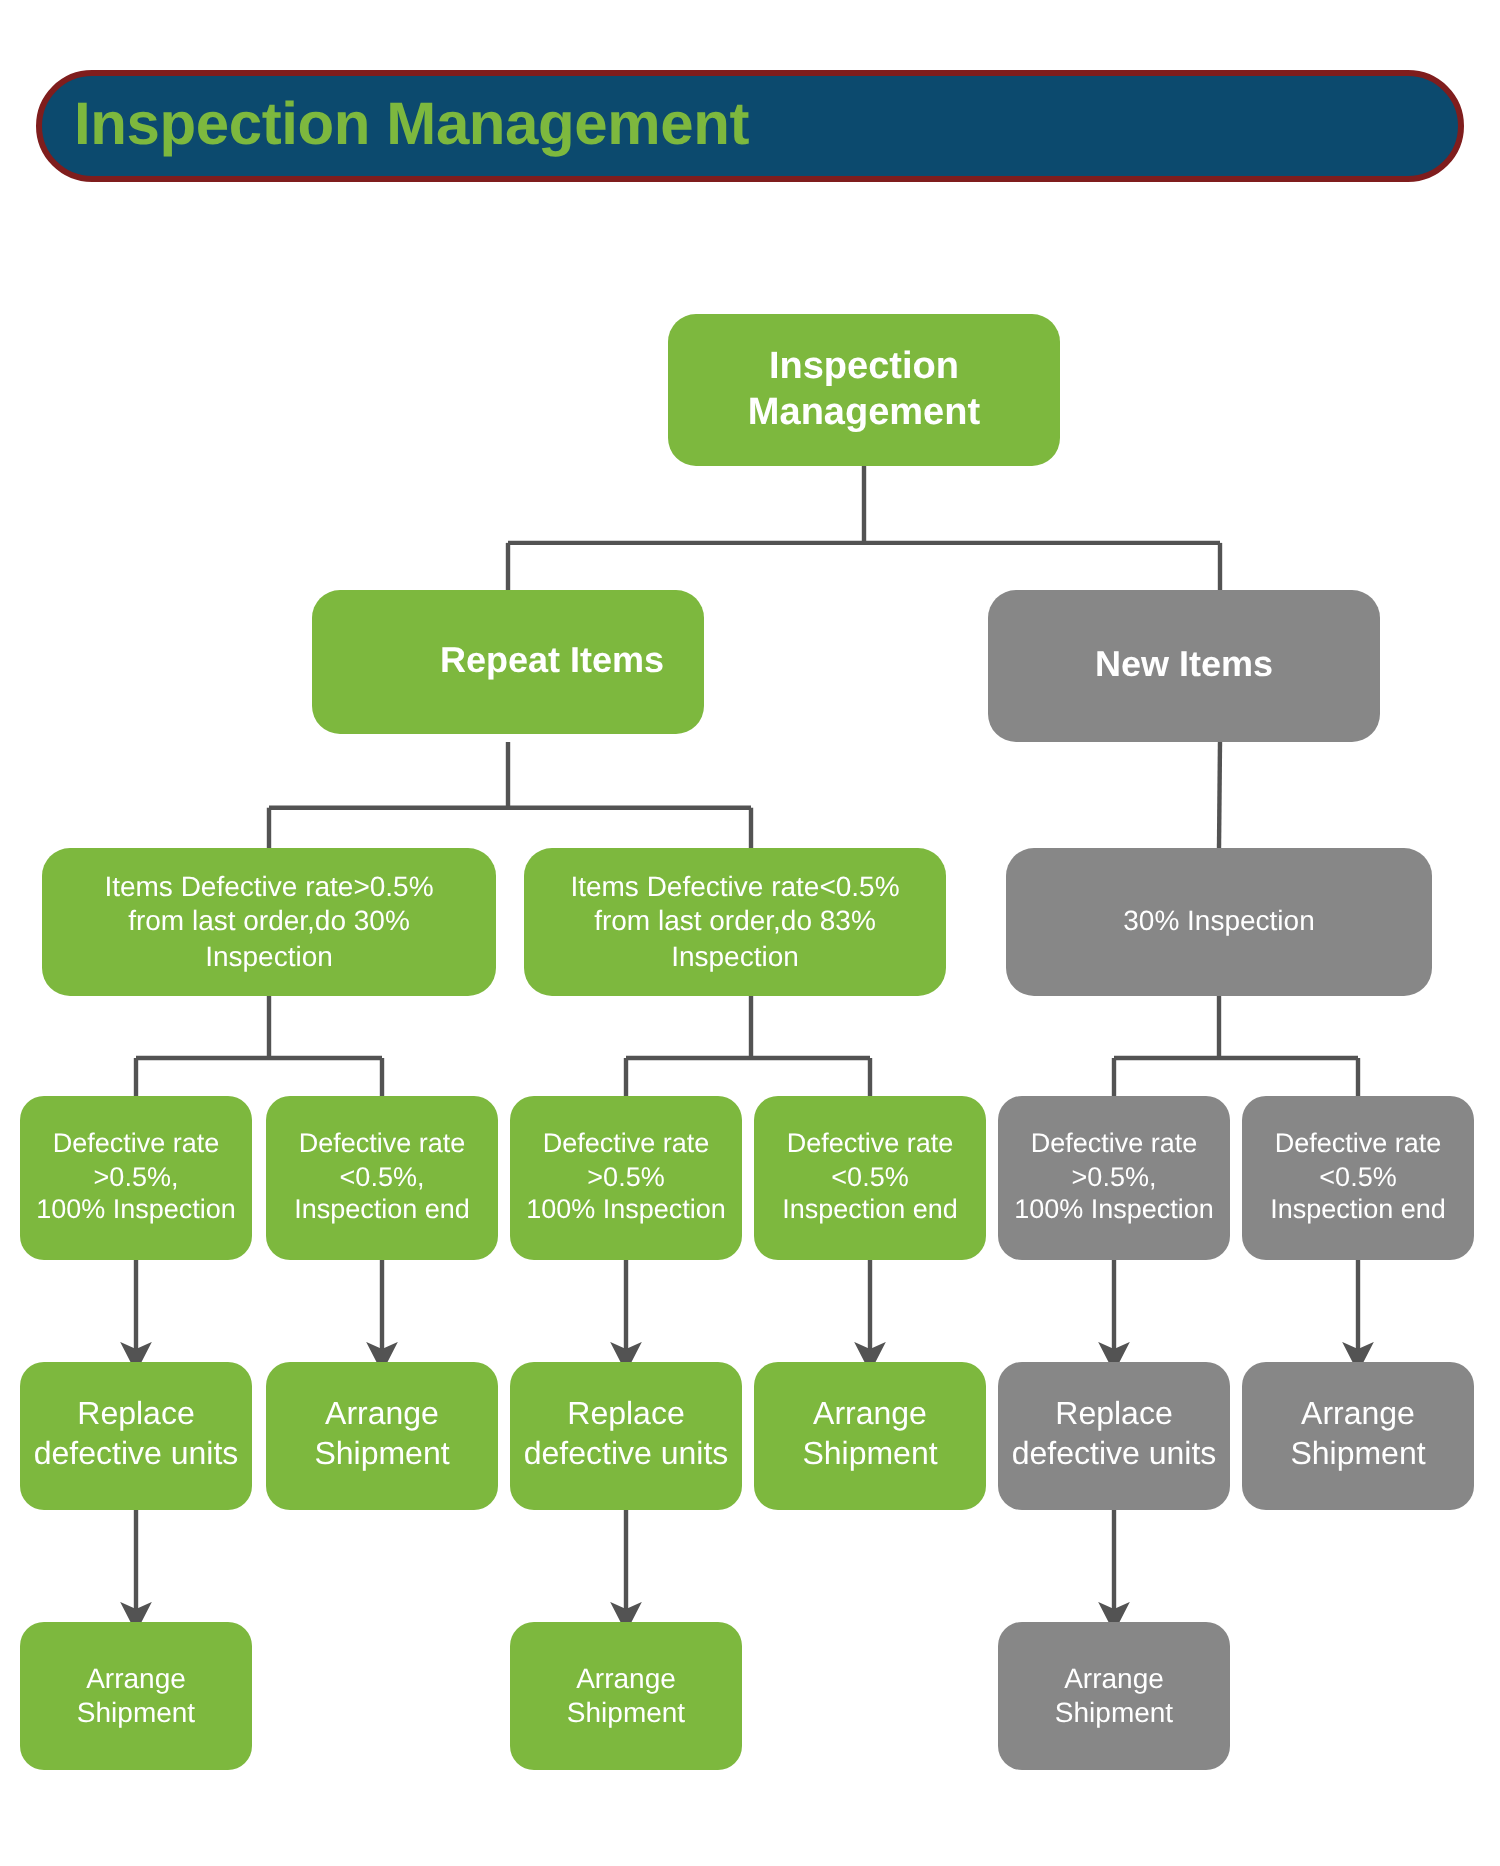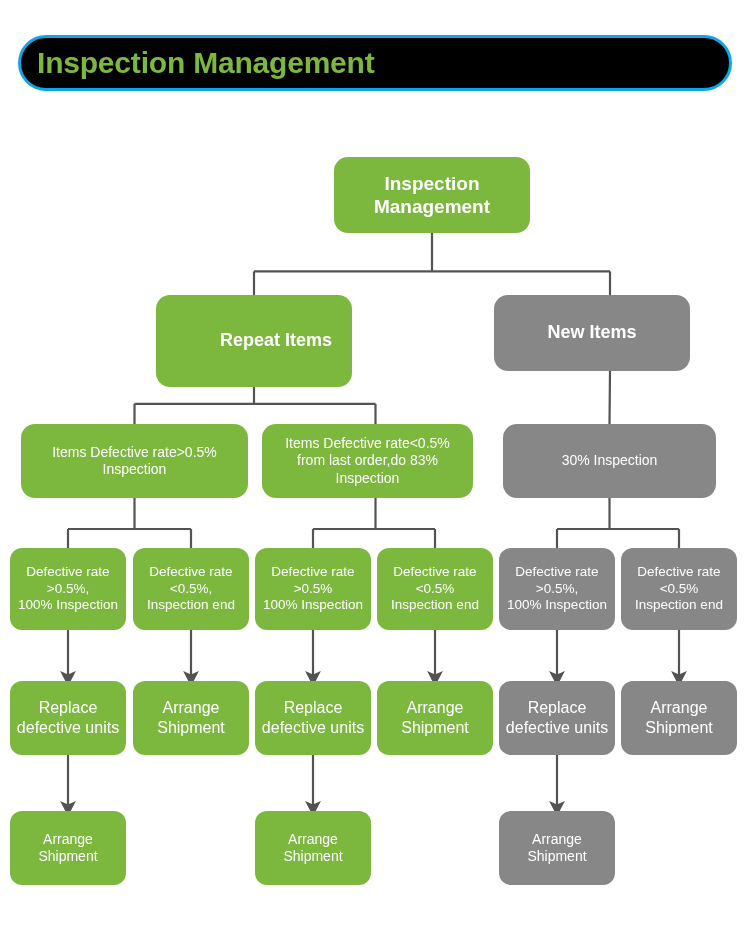--- a/index.html
+++ b/index.html
@@ -20,23 +20,23 @@
   }
 
   
   #header-banner {
     position: absolute;
     left: 18px;
     top: 35px;
     width: 714px;
     height: 56px;
     box-sizing: border-box;
-    border: 3px solid #0ea5e9;
+    border: 3px solid #7f1d1d;
     border-radius: 28px;
-    background: #000000;
+    background: #0c4a6e;
   }
   #header-title {
     position: absolute;
     left: 16px;
     top: 50%;
     transform: translateY(-50%);
     font-size: 30px;
     font-weight: bold;
     color: #7DB83E;
     letter-spacing: -0.2px;
@@ -153,33 +153,34 @@
       <line x1="557" y1="755" x2="557" y2="808" stroke="#535353" stroke-width="2.2" marker-end="url(#arrowhead)"></line>
     </svg>
 
   <div id="nodes-layer">
       <div class="node green root" style="left: 334px; top: 157px; width: 196px; height: 76px;">
         <span class="lines">
           <span>Inspection</span>
           <span>Management</span>
         </span>
       </div>
-      <div class="node green lvl2" style="left: 156px; top: 295px; width: 196px; height: 92px; padding-left: 48px;">
+      <div class="node green lvl2" style="left: 156px; top: 295px; width: 196px; height: 72px; padding-left: 48px;">
         <span class="lines">
           <span>Repeat Items</span>
         </span>
       </div>
       <div class="node grey lvl2" style="left: 494px; top: 295px; width: 196px; height: 76px;">
         <span class="lines">
           <span>New Items</span>
         </span>
       </div>
       <div class="node green lvl3" style="left: 21px; top: 424px; width: 227px; height: 74px; text-align: center;">
         <span class="lines">
           <span>Items Defective rate&gt;0.5%</span>
+          <span>from last order,do 30%</span>
           <span>Inspection</span>
         </span>
       </div>
       <div class="node green lvl3" style="left: 262px; top: 424px; width: 211px; height: 74px;">
         <span class="lines">
           <span>Items Defective rate&lt;0.5%</span>
           <span>from last order,do 83%</span>
           <span>Inspection</span>
         </span>
       </div>

